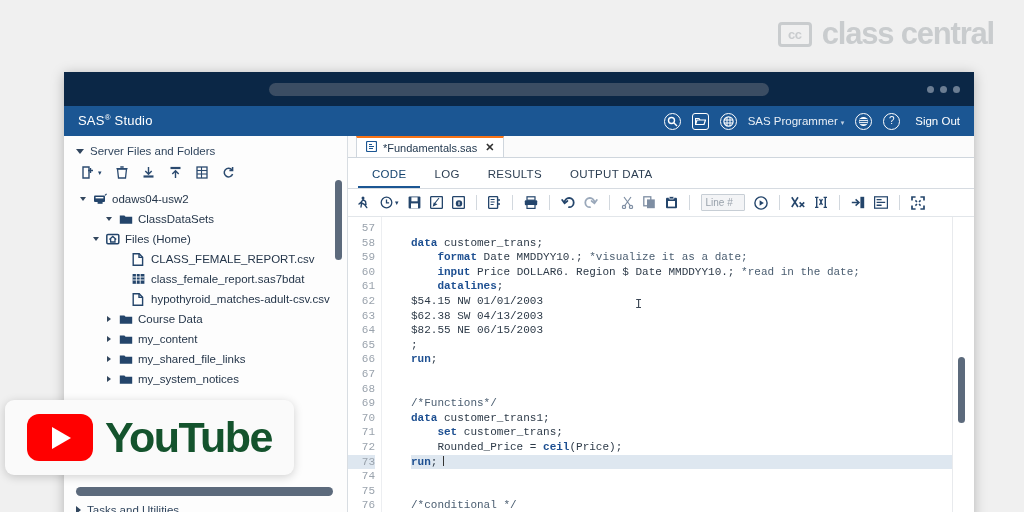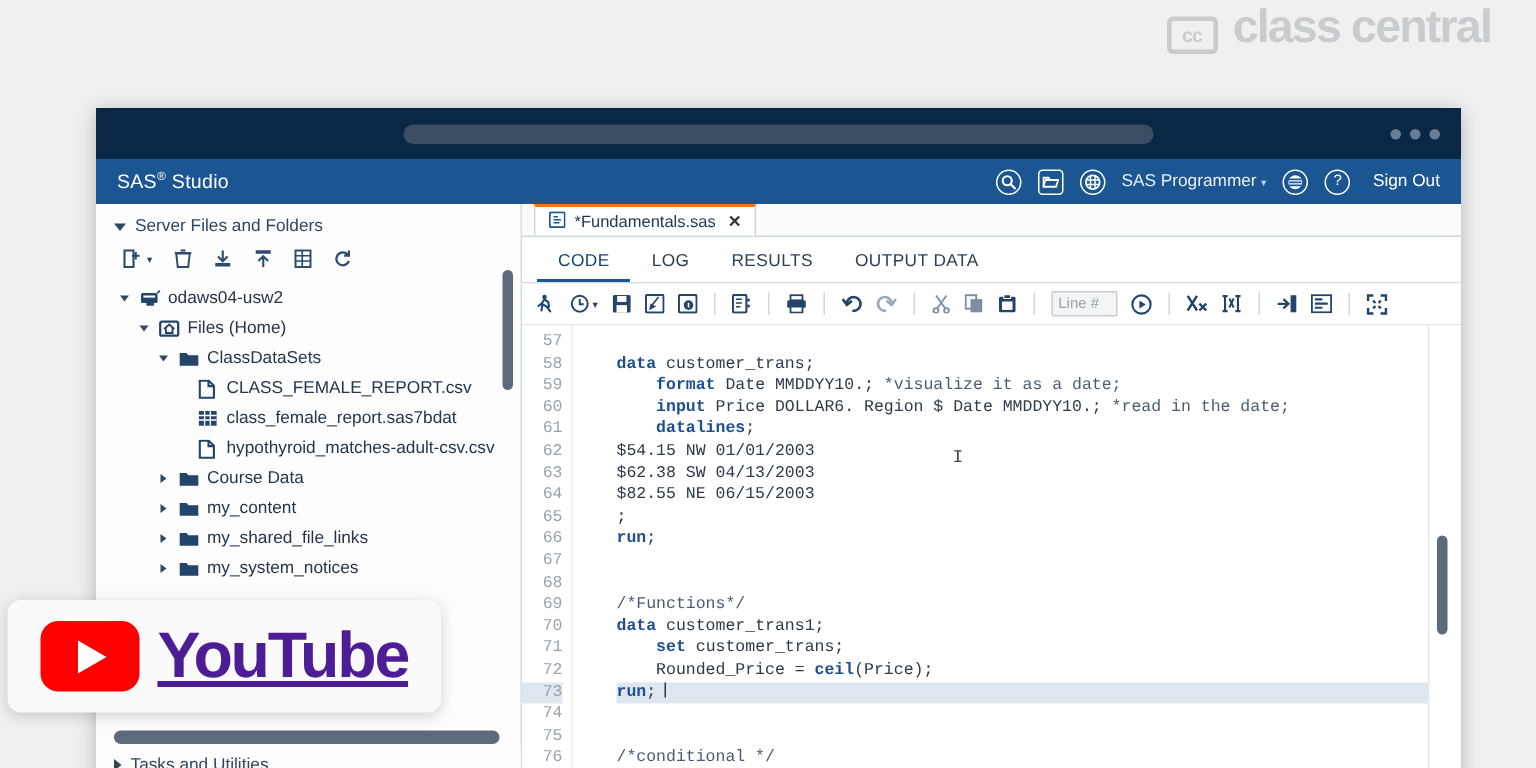--- a/index.html
+++ b/index.html
@@ -5,22 +5,22 @@
   * { box-sizing: border-box; margin: 0; padding: 0; }
   html, body { width: 1024px; height: 512px; overflow: hidden; }
   body {
     font-family: "Liberation Sans", sans-serif;
     background: #f0f0f0;
     position: relative;
   }
 
   
   .cc-logo {
-    position: absolute; top: 0; right: 30px;
-    display: flex; align-items: flex-end; gap: 10px;
+    position: absolute; top: 16px; right: 30px;
+    display: flex; align-items: center; gap: 10px;
     color: #c9ccce;
   }
   .cc-badge {
     width: 34px; height: 25px; border: 3px solid #c9ccce; border-radius: 4px;
     display: flex; align-items: center; justify-content: center;
     font-size: 13px; font-weight: bold; letter-spacing: -0.5px; color: #c9ccce;
   }
   .cc-text { font-size: 31px; font-weight: bold; letter-spacing: -1.2px; color: #c9ccce; }
 
   
@@ -160,21 +160,21 @@
   .yt-card {
     position: absolute; left: 5px; top: 400px; width: 289px; height: 75px;
     background: #fafafa; border-radius: 9px; box-shadow: 0 2px 10px rgba(0,0,0,.18);
     display: flex; align-items: center; justify-content: center; gap: 12px;
   }
   .yt-mark {
     width: 66px; height: 47px; background: #ff0000; border-radius: 12px;
     display: flex; align-items: center; justify-content: center;
   }
   .yt-play { width:0;height:0;border-top:11px solid transparent;border-bottom:11px solid transparent;border-left:19px solid #fff; margin-left:4px; }
-  .yt-word { font-size: 43px; font-weight: bold; color: #4c1d95; letter-spacing: -1.5px; font-family: "Liberation Sans", sans-serif; text-decoration: underline; }
+  .yt-word { font-size: 43px; font-weight: bold; color: #14532d; letter-spacing: -1.5px; font-family: "Liberation Sans", sans-serif; }
 </style>
 </head>
 <body>
 
 <div class="cc-logo">
   <span class="cc-badge">cc</span>
   <span class="cc-text">class central</span>
 </div>
 
 <div class="window">
@@ -290,42 +290,42 @@
             <span class="ico">
               <svg width="14" height="12" viewBox="0 0 14 12">
                 <rect x="1" y="2.4" width="11" height="6.6" rx="1" fill="#24456b"></rect>
                 <rect x="2.6" y="4" width="7.8" height="1.4" fill="#fff"></rect>
                 <path d="M12 2.4 l1.6-1.6" stroke="#24456b" stroke-width="1.2"></path>
                 <path d="M4.6 9 h5 v1.8 h-5z" fill="#24456b"></path>
               </svg>
             </span>
             <span>odaws04-usw2</span>
           </div>
+          <div class="tnode" style="padding-left: 40px;">
+            <span class="arrow">
+              <i class="ar-d"></i>
+            </span>
+            <span class="ico">
+              <svg width="14" height="12" viewBox="0 0 14 12">
+                <path d="M0.8 2.4 h4.6 l1.2 1.4 h6.6 v7 h-12.4 z" fill="#24456b"></path>
+              </svg>
+            </span>
+            <span>ClassDataSets</span>
+          </div>
           <div class="tnode" style="padding-left: 27px;">
             <span class="arrow">
               <i class="ar-d"></i>
             </span>
             <span class="ico">
               <svg width="14" height="12" viewBox="0 0 14 12">
                 <rect x="0.8" y="1.4" width="12" height="9.4" rx="1.2" fill="none" stroke="#24456b" stroke-width="1.5"></rect>
                 <path d="M3.4 6.4 L6.8 3.4 L10.2 6.4 M4.6 6 v3 h4.4 v-3" fill="none" stroke="#24456b" stroke-width="1.3"></path>
               </svg>
             </span>
             <span>Files (Home)</span>
-          </div>
-          <div class="tnode" style="padding-left: 40px;">
-            <span class="arrow">
-              <i class="ar-d"></i>
-            </span>
-            <span class="ico">
-              <svg width="14" height="12" viewBox="0 0 14 12">
-                <path d="M0.8 2.4 h4.6 l1.2 1.4 h6.6 v7 h-12.4 z" fill="#24456b"></path>
-              </svg>
-            </span>
-            <span>ClassDataSets</span>
           </div>
           <div class="tnode" style="padding-left: 53px;">
             <span class="arrow"></span>
             <span class="ico">
               <svg width="12" height="13" viewBox="0 0 12 13">
                 <path d="M1.2 0.8 h6 l3.4 3.4 v8 h-9.4 z" fill="none" stroke="#24456b" stroke-width="1.4"></path>
                 <path d="M7 0.8 v3.6 h3.6" fill="none" stroke="#24456b" stroke-width="1.4"></path>
               </svg>
             </span>
             <span>CLASS_FEMALE_REPORT.csv</span>

